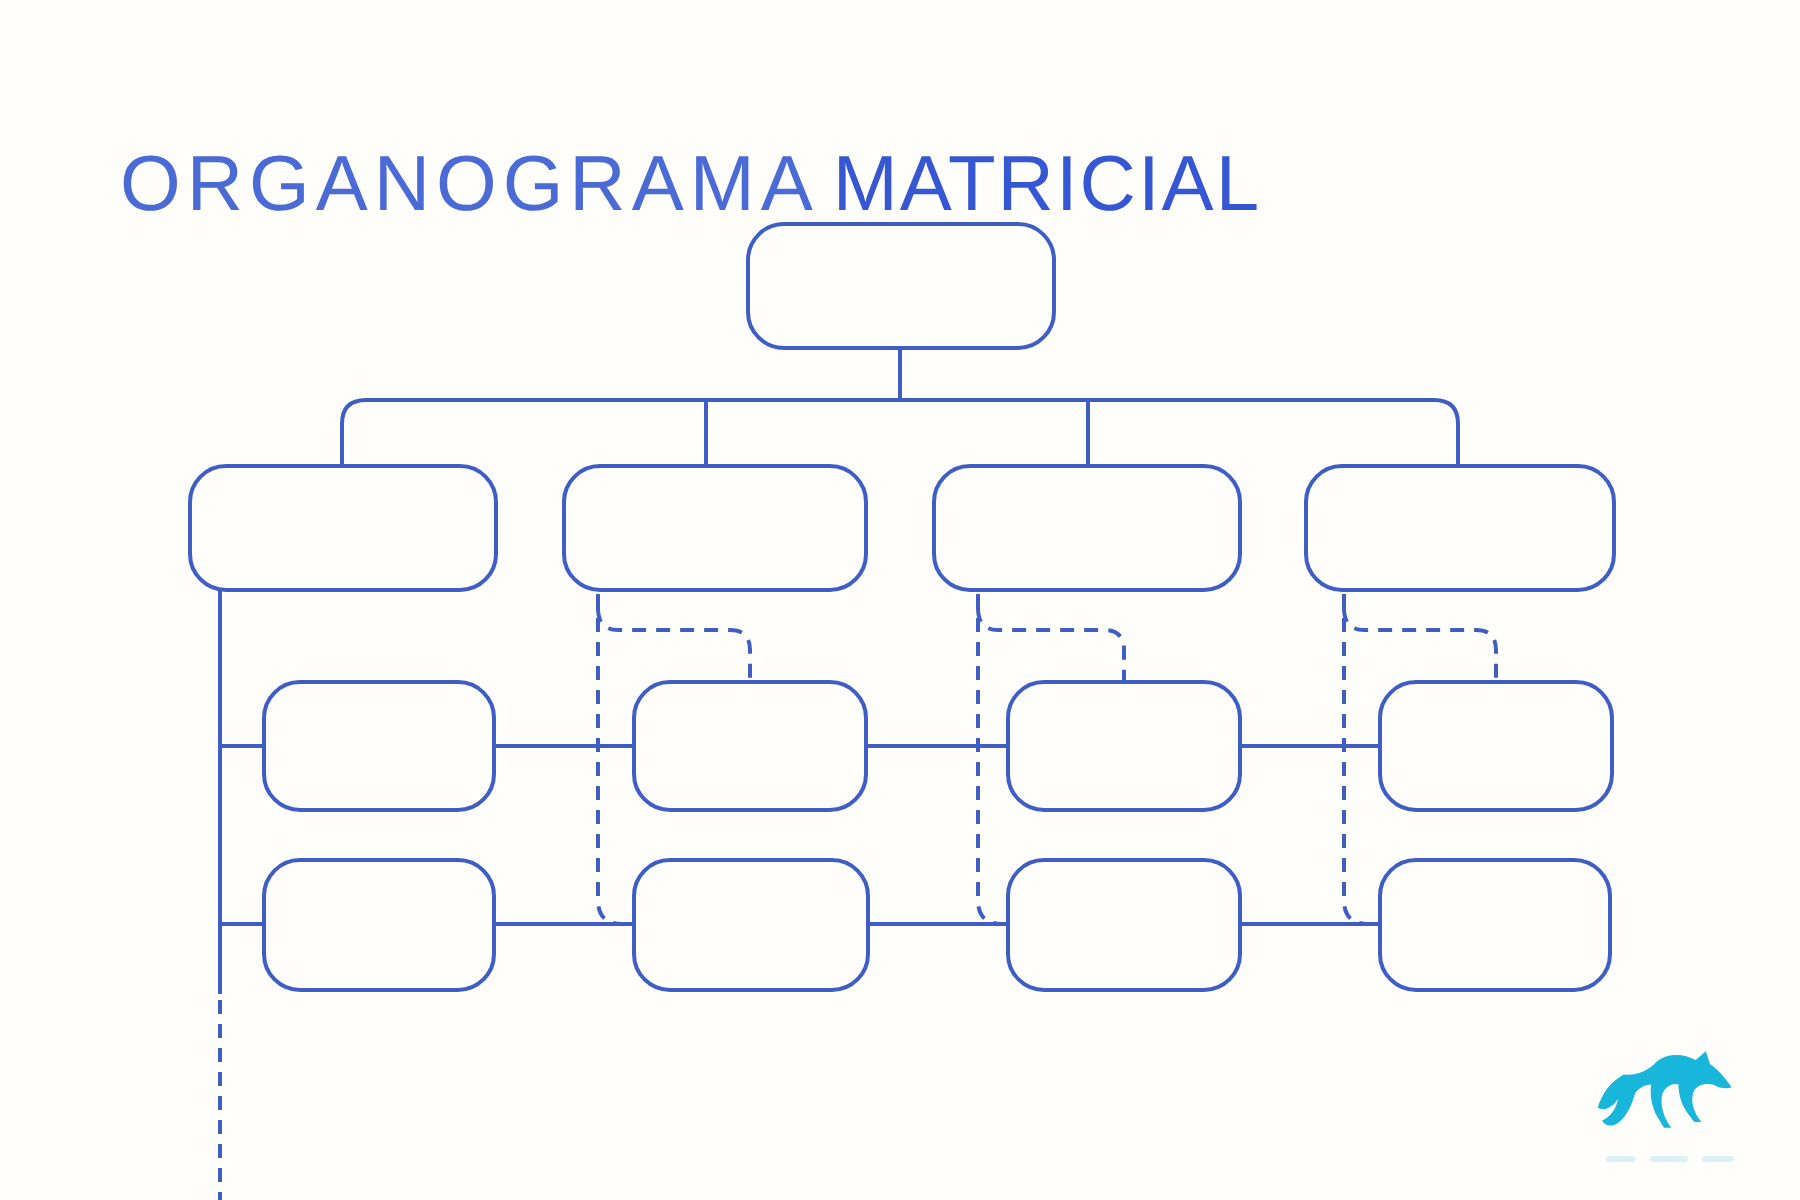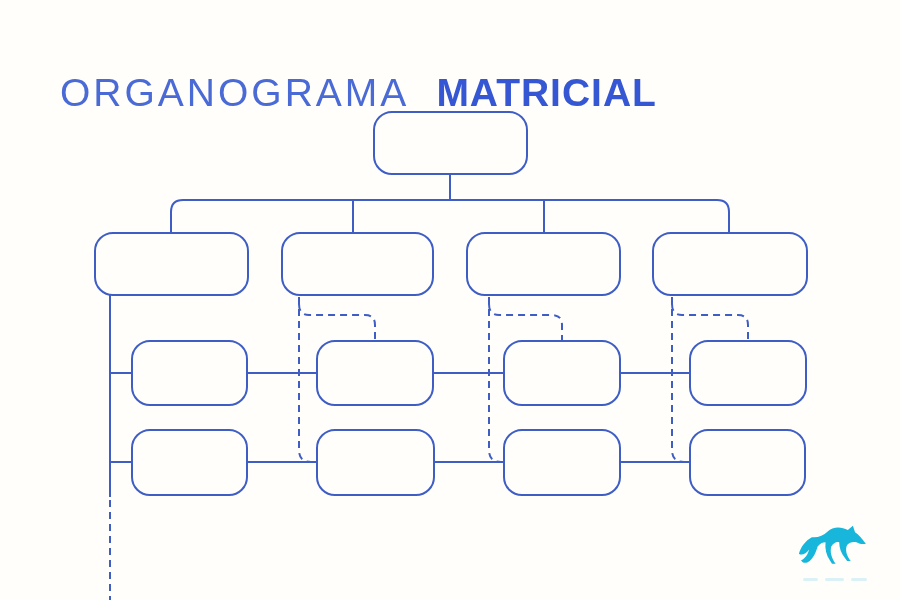--- a/index.html
+++ b/index.html
@@ -17,21 +17,21 @@
     font-family:"Liberation Sans",sans-serif;
   }
   .title{
     position:absolute;left:60px;top:46px;white-space:nowrap;
     font-size:39px;line-height:1.1;user-select:none;
   }
   .title .light{
     font-weight:300;letter-spacing:3px;color:var(--title-light);margin-top:35px;
   }
   .title .bold{
-    font-weight:700;letter-spacing:1px;color:var(--title-bold);margin-left:27px;
+    font-weight:400;letter-spacing:1px;color:var(--title-bold);margin-left:7px;
   }
   #diagram-svg{position:absolute;left:0;top:0;}
   .conn{fill:none;stroke:var(--line);stroke-width:2;}
   .conn.dashed{stroke-dasharray:7 5;}
   .node{fill:var(--bg);stroke:var(--line);stroke-width:2;}
   .logo{position:absolute;left:796px;top:522px;width:72px;height:52px;}
   .logo path{fill:var(--fox);}
   .wordmark{
     position:absolute;left:803px;top:578px;display:flex;gap:7px;align-items:center;
   }

